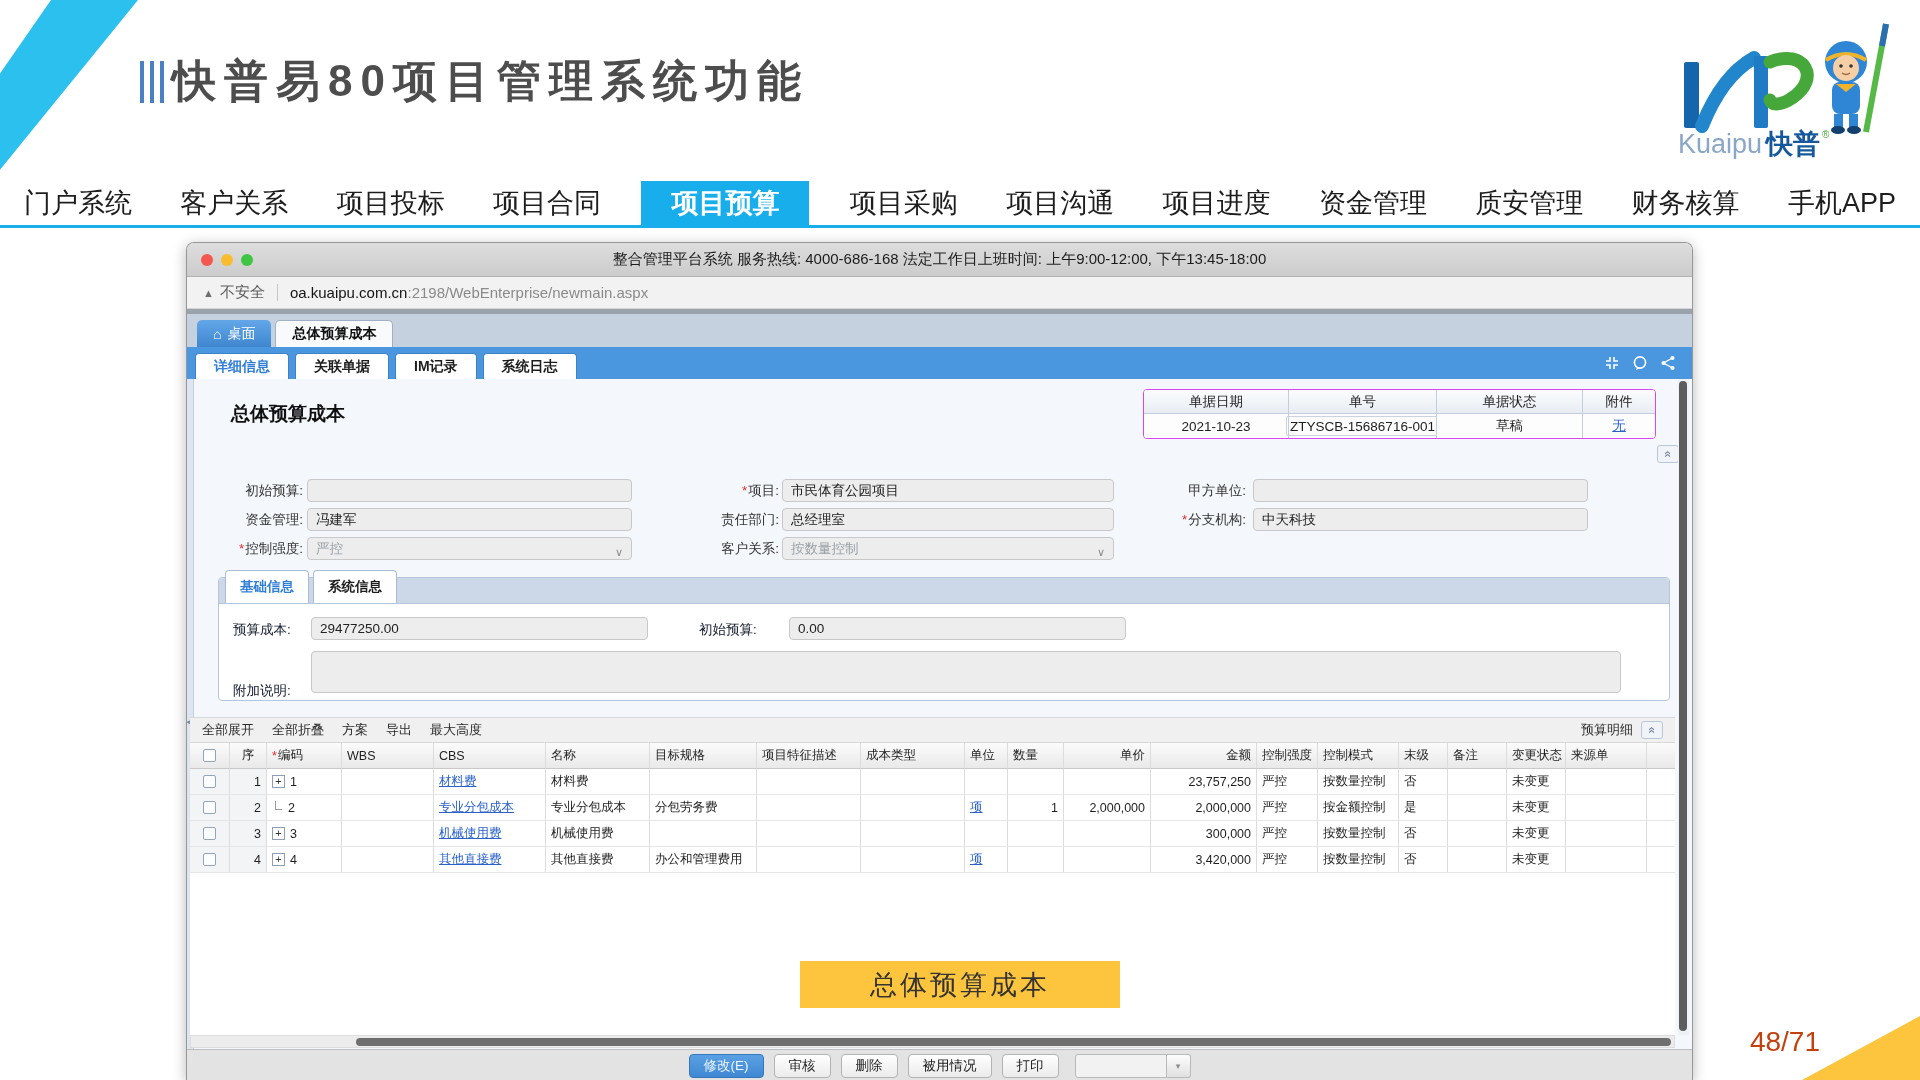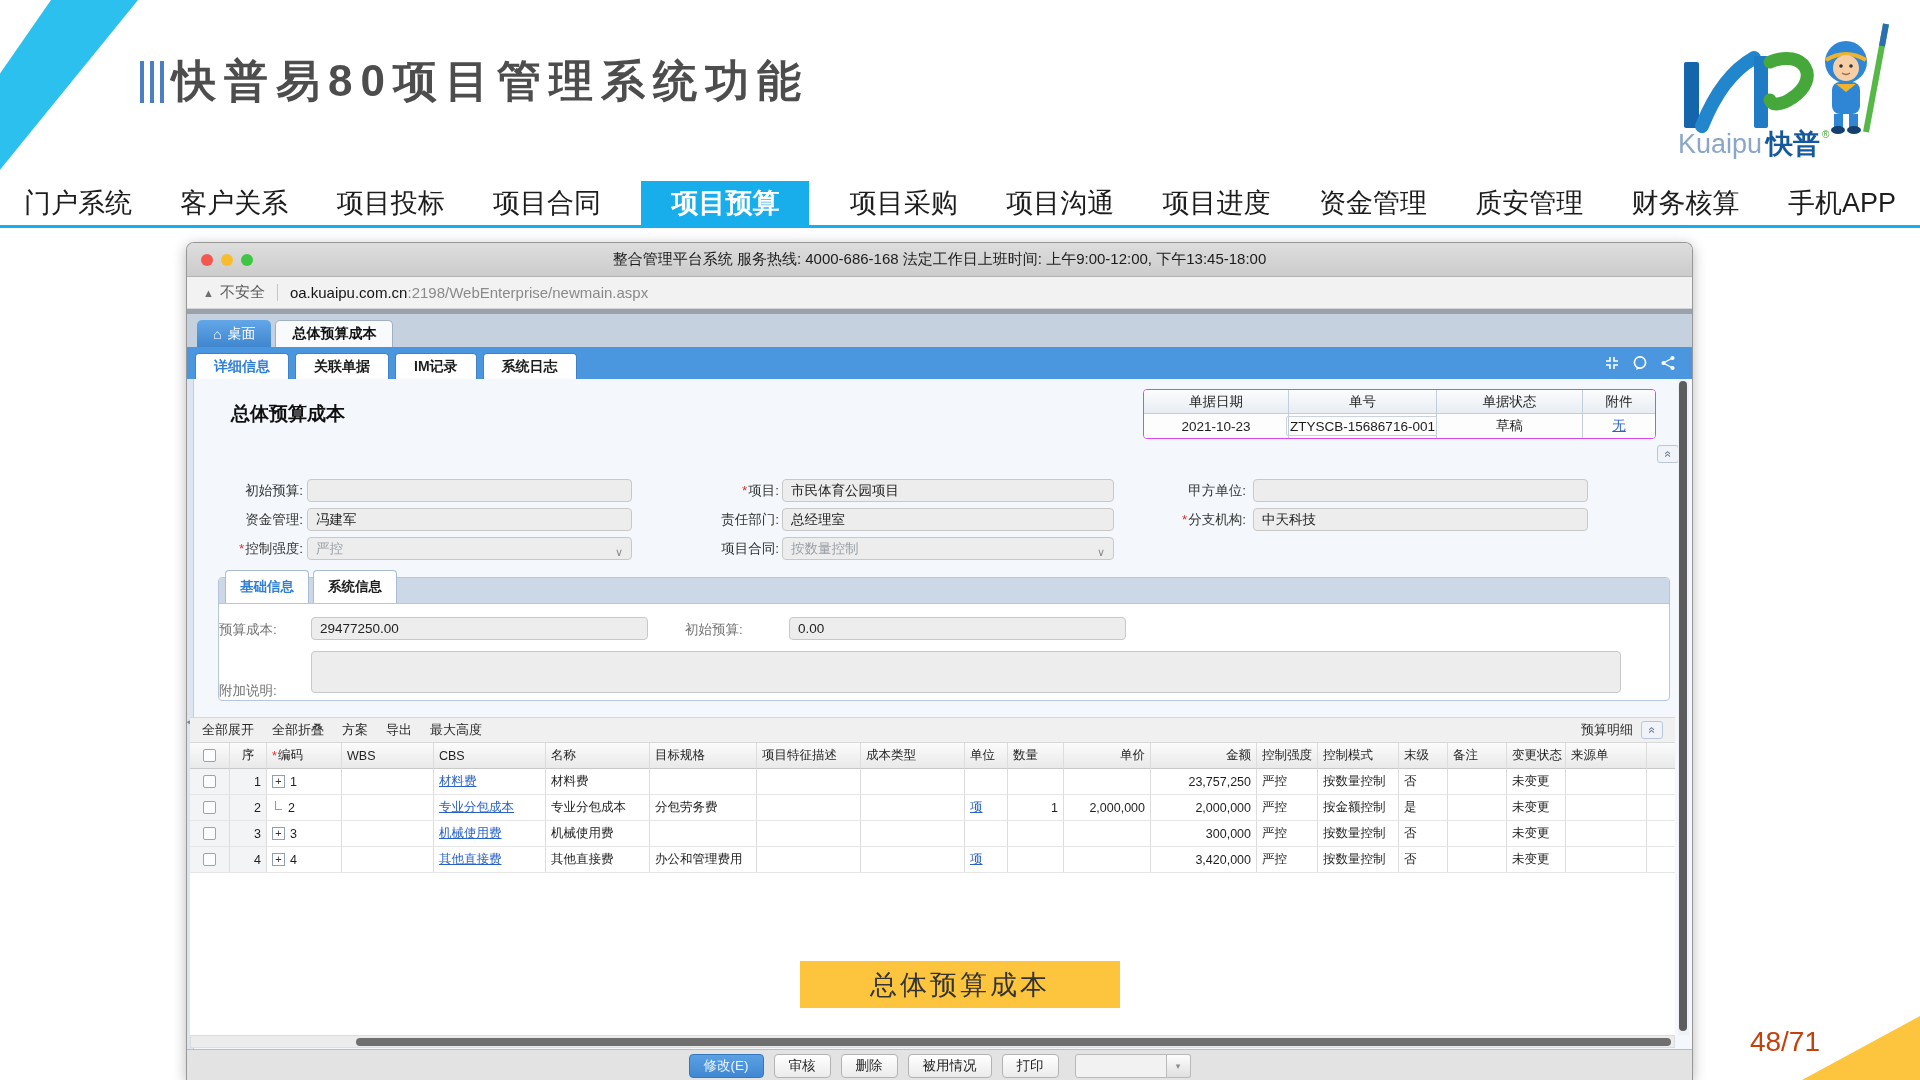--- a/index.html
+++ b/index.html
@@ -108,21 +108,21 @@
 
   
   .section-box { position:absolute; left:31px; top:198px; width:1452px; height:124px; background:#fff;
                  border:1px solid #b7c6da; border-radius:4px; }
   .section-tabs { height:26px; background:#ccd8e8; border-radius:4px 4px 0 0; display:flex; align-items:flex-end;
                   padding-left:6px; gap:4px; border-bottom:1px solid #b7c6da; }
   .section-tab { height:23px; padding:16px 14px; display:flex; align-items:center; background:#fff;
                  border:1px solid #a9bcd4; border-bottom:none; border-radius:4px 4px 0 0;
                  font-size:13.5px; font-weight:bold; color:#1d1d1d; cursor:default; }
   .section-tab.active { color:#2f7ed8; }
-  .s-label { position:absolute; font-size:13.5px; color:#737373; text-align:left; white-space:nowrap; }
+  .s-label { position:absolute; font-size:13.5px; color:#0f172a; text-align:center; white-space:nowrap; }
   .s-input { position:absolute; height:23px; background:#ededee; border:1px solid #c8c8c8; border-radius:4px;
              font-size:13.5px; color:#222; line-height:21px; padding:0 8px; }
   .s-textarea { position:absolute; left:92px; top:73px; width:1310px; height:42px; background:#ededee;
                 border:1px solid #c8c8c8; border-radius:4px; }
 
   
   .grid { position:absolute; left:3px; top:338px; width:1485px; }
   .grid-toolbar { height:26px; background:#f0f0f0; border-top:1px solid #d8d8d8; border-bottom:1px solid #d8d8d8;
                   display:flex; align-items:center; padding:0 12px; gap:18px; font-size:13px; color:#2a2a2a; }
   .gt-item { cursor:pointer; }
@@ -319,21 +319,21 @@
       <div class="f-input inp-c1">冯建军</div>
       <span class="f-label lbl-c2"><span>责任部门:</span></span>
       <div class="f-input inp-c2">总经理室</div>
       <span class="f-label lbl-c3"><i class="req">*</i><span>分支机构:</span></span>
       <div class="f-input inp-c3">中天科技</div>
     </div>
 
     <div class="f-row" style="top:158px;">
       <span class="f-label lbl-c1"><i class="req">*</i><span>控制强度:</span></span>
       <div class="f-input sel inp-c1"><span>严控</span><span class="sel-chev">∨</span></div>
-      <span class="f-label lbl-c2"><span>项目合同:</span></span>
+      <span class="f-label lbl-c2"><span>客户关系:</span></span>
       <div class="f-input sel inp-c2"><span>按数量控制</span><span class="sel-chev">∨</span></div>
     </div>
 
     <div class="section-box">
       <div class="section-tabs">
         <div class="section-tab active">基础信息</div>
         <div class="section-tab">系统信息</div>
       </div>
       <span class="s-label" style="left:0; width:86px; top:43px;">预算成本:</span>
       <div class="s-input" style="left:92px; top:39px; width:337px;">29477250.00</div>

